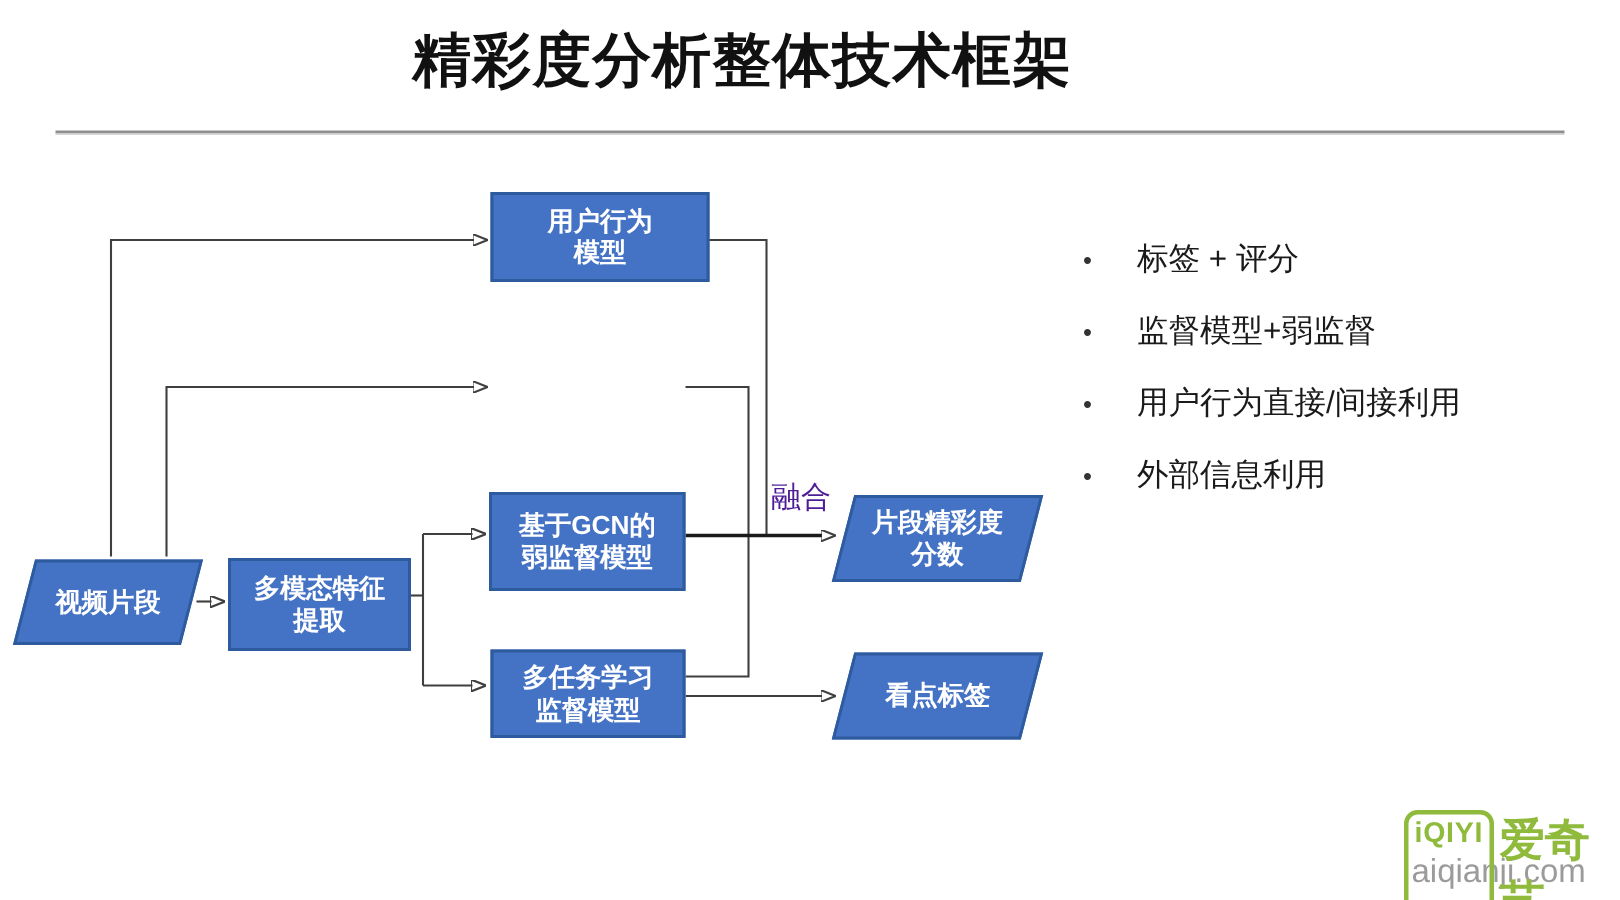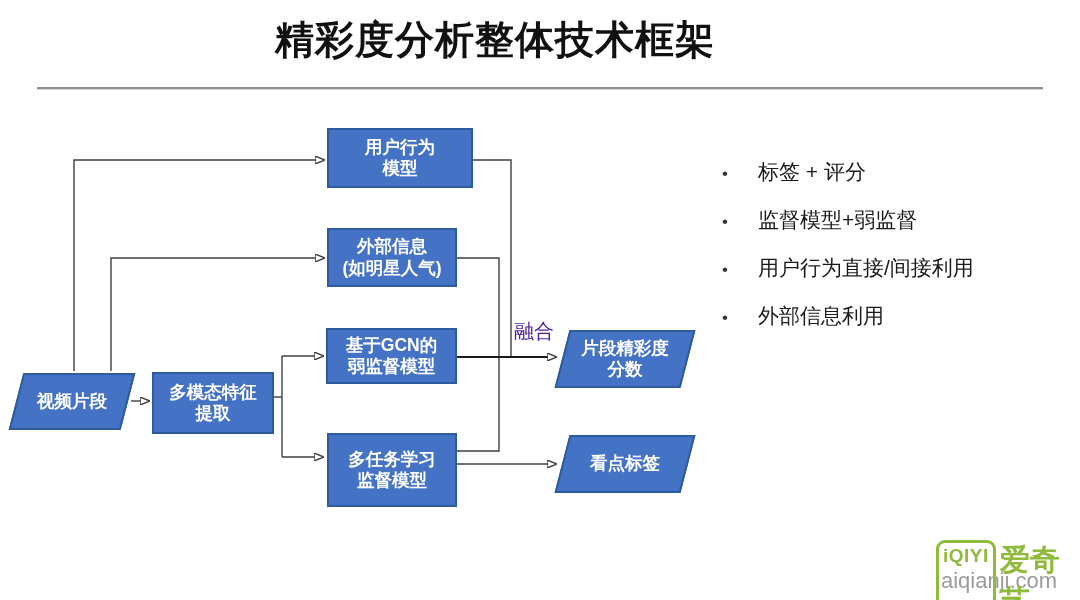--- a/index.html
+++ b/index.html
@@ -13,22 +13,22 @@
   .node{position:absolute;background:var(--node-fill,#4472C4);
         border:2.5px solid var(--node-border,#2E5B9E);
         color:#fff;font-weight:bold;font-size:17.5px;line-height:1.22;
         display:flex;align-items:center;justify-content:center;
         text-align:center;white-space:pre-line;box-sizing:border-box;}
   .para{transform:skewX(-14.5deg);}
   .para .lbl{transform:skewX(14.5deg);display:block;width:100%;}
 
   .n-user{left:327px;top:128px;width:146px;height:60px;}
   .n-ext{left:327px;top:228px;width:130px;height:59px;}
-  .n-gcn{left:326px;top:328px;width:131px;height:56px;}
-  .n-multi{left:327px;top:433px;width:130px;height:74px;}
+  .n-gcn{left:326px;top:328px;width:131px;height:66px;}
+  .n-multi{left:327px;top:433px;width:130px;height:59px;}
   .n-feat{left:152px;top:372px;width:122px;height:62px;}
   .n-clip{left:16px;top:373px;width:112px;height:57px;}
   .n-score{left:562px;top:330px;width:126px;height:58px;}
   .n-tag{left:562px;top:435px;width:126px;height:58px;}
 
   .edge-label{position:absolute;left:514px;top:318px;font-size:20px;font-weight:normal;color:#4c1d95;}
 
   svg.wires{position:absolute;left:0;top:0;pointer-events:none;}
   svg.wires path{fill:none;stroke:var(--connector,#3f3f3f);stroke-width:1.4px;}
   svg.wires path.thick{stroke:#1a1a1a;stroke-width:2.2px;}
@@ -76,24 +76,20 @@
     <span class="lbl">视频片段</span>
   </div>
   <div class="node n-feat">
     <span class="lbl">多模态特征
 提取</span>
   </div>
   <div class="node n-user">
     <span class="lbl">用户行为
 模型</span>
   </div>
-  <div class="node n-ext">
-    <span class="lbl">外部信息
-(如明星人气)</span>
-  </div>
   <div class="node n-gcn">
     <span class="lbl">基于GCN的
 弱监督模型</span>
   </div>
   <div class="node n-multi">
     <span class="lbl">多任务学习
 监督模型</span>
   </div>
   <div class="node para n-score">
     <span class="lbl">片段精彩度

